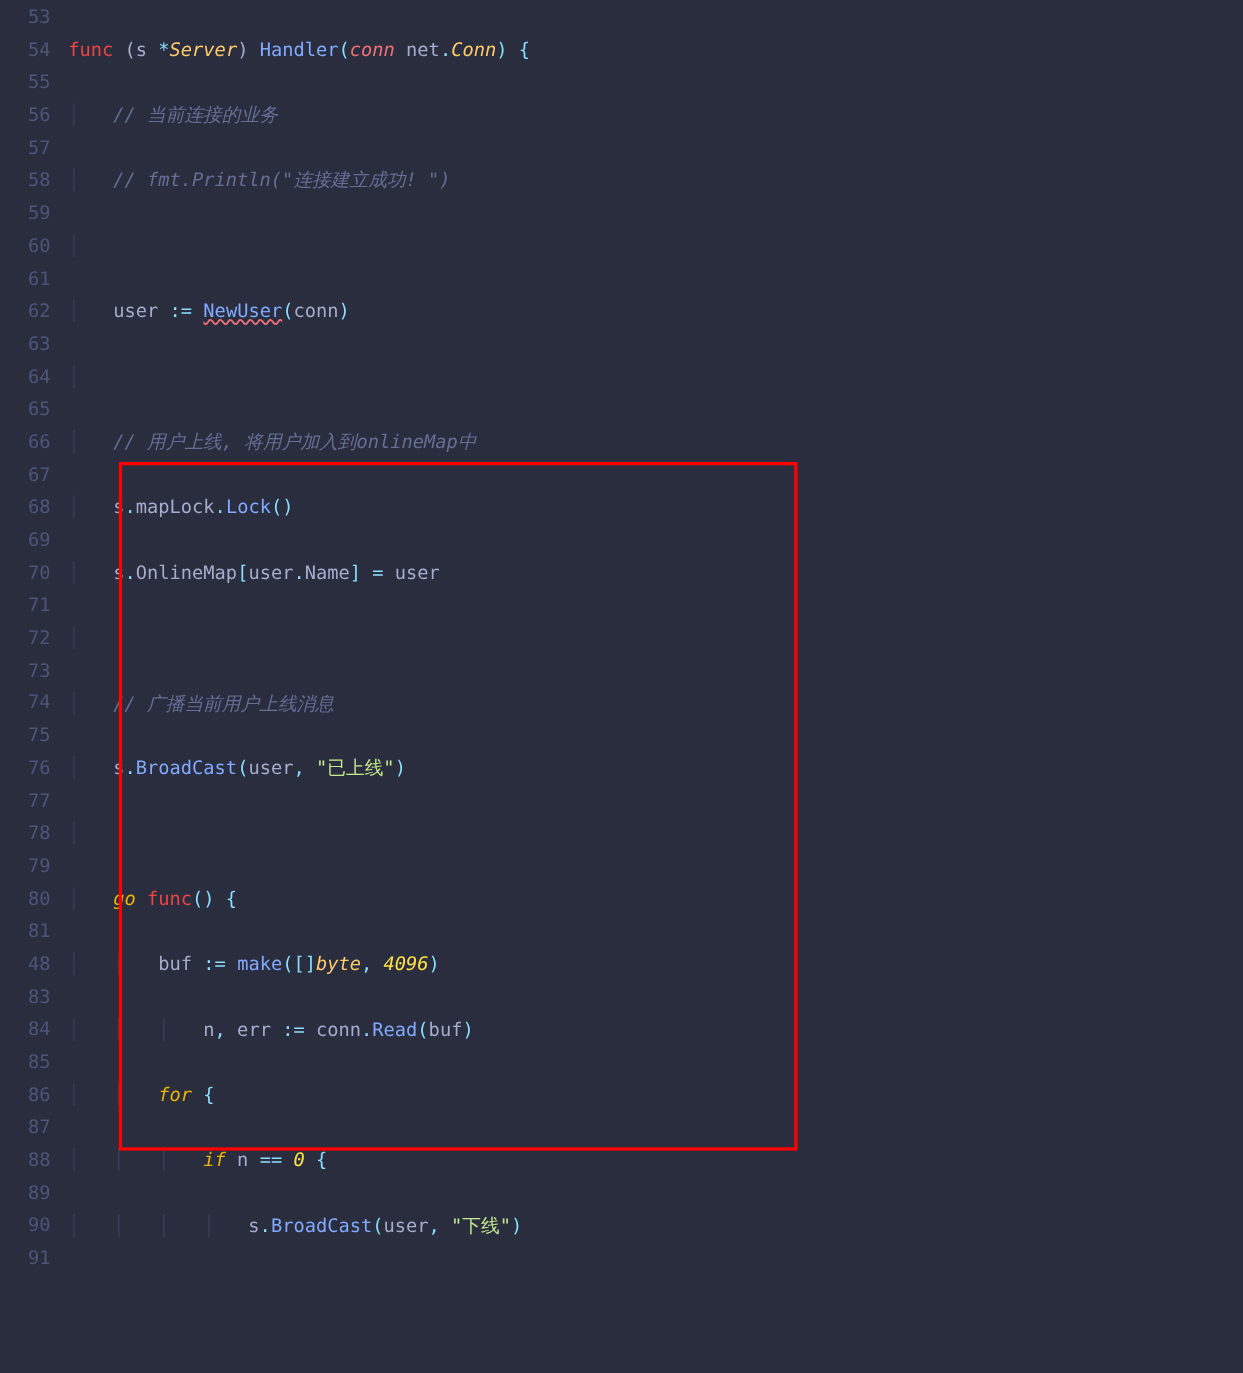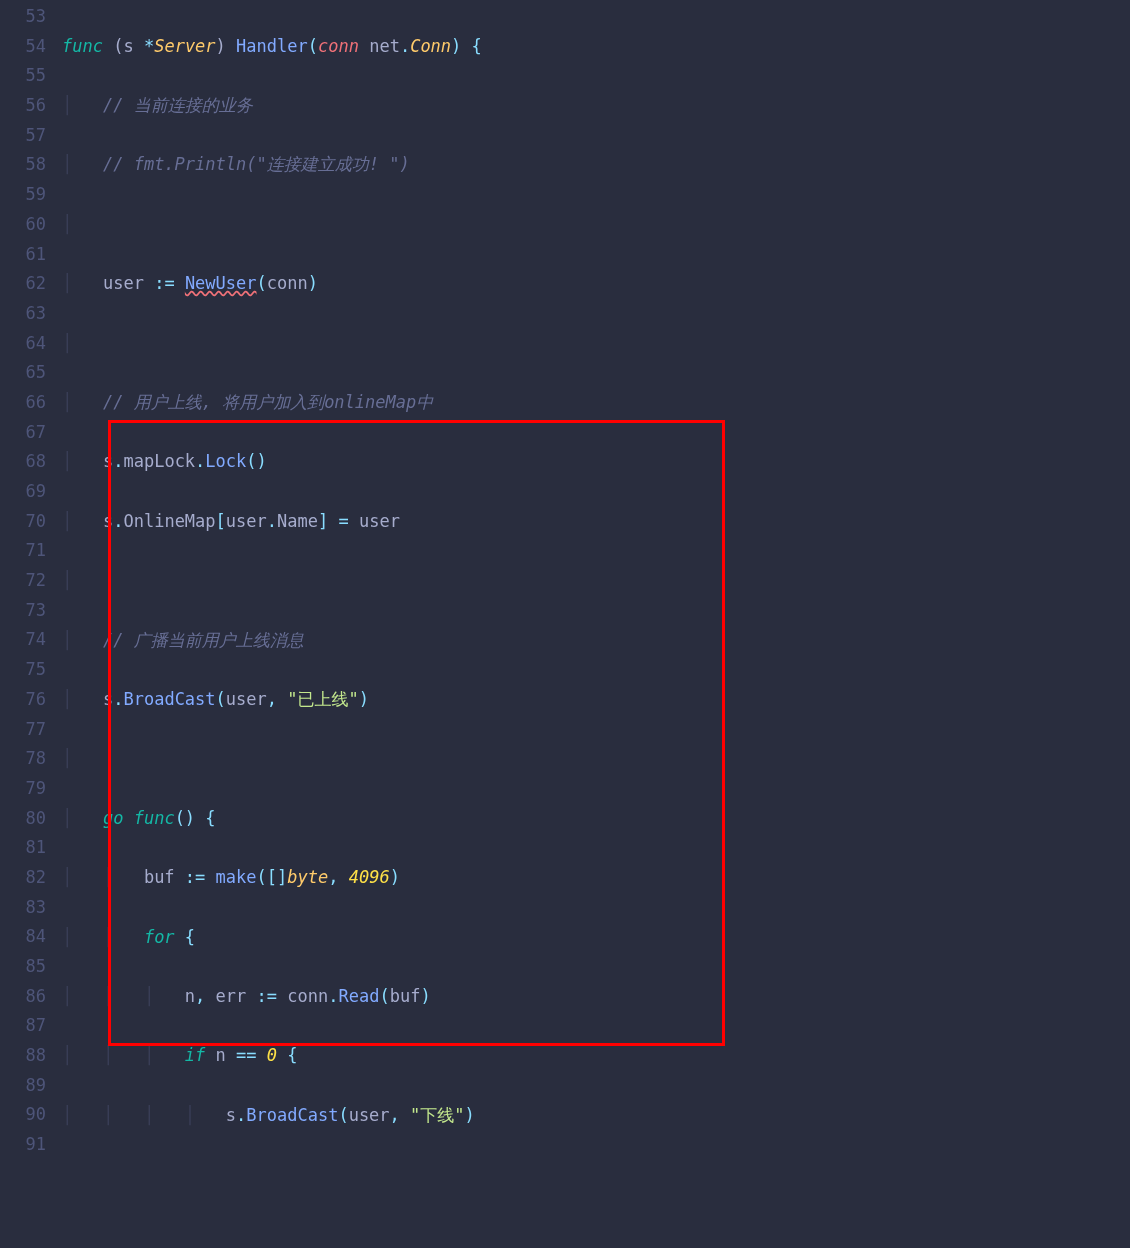--- a/index.html
+++ b/index.html
@@ -31,22 +31,22 @@
   }
   .code {
     flex: 1;
     white-space: pre;
     position: relative;
     padding-top: 2px;
   }
   .code .line {
     height: 29.7px;
   }
-  .kw { color: #14b8a6; font-style: italic; }
-  .kw2 { color: #14b8a6; font-style: italic; margin-top: 31px; }
+  .kw { color: #ef4444; }
+  .kw2 { color: #eab308; font-style: italic; margin-top: 31px; }
   .fn { color: #82aaff; margin-top: 33px; }
   .ty { color: #ffcb6b; font-style: italic; }
   .id { color: #a6accd; }
   .op { color: #89ddff; }
   .st { color: #c3e88d; }
   .nu { color: #fde047; font-style: italic; }
   .cm { color: #676e95; font-style: italic; }
   .pa { color: #f07178; font-style: italic; }
   .de { color: #89ddff; }
   .err-underline {
@@ -91,21 +91,21 @@
     <div class="ln">72</div>
     <div class="ln">73</div>
     <div class="ln">74</div>
     <div class="ln">75</div>
     <div class="ln">76</div>
     <div class="ln">77</div>
     <div class="ln">78</div>
     <div class="ln">79</div>
     <div class="ln">80</div>
     <div class="ln">81</div>
-    <div class="ln">82</div>
+    <div class="ln">48</div>
     <div class="ln">83</div>
     <div class="ln">84</div>
     <div class="ln">85</div>
     <div class="ln">86</div>
     <div class="ln">87</div>
     <div class="ln">88</div>
     <div class="ln">89</div>
     <div class="ln">90</div>
     <div class="ln">91</div>
   </div>
@@ -118,22 +118,22 @@
 <div class="line"><span class="guide">│</span></div>
 <div class="line"><span class="guide">│   </span><span class="cm">// 用户上线, 将用户加入到onlineMap中</span></div>
 <div class="line"><span class="guide">│   </span><span class="id">s</span><span class="de">.</span><span class="id">mapLock</span><span class="de">.</span><span class="fn">Lock</span><span class="de">()</span></div>
 <div class="line"><span class="guide">│   </span><span class="id">s</span><span class="de">.</span><span class="id">OnlineMap</span><span class="de">[</span><span class="id">user</span><span class="de">.</span><span class="id">Name</span><span class="de">]</span><span class="op"> = </span><span class="id">user</span></div>
 <div class="line"><span class="guide">│</span></div>
 <div class="line"><span class="guide">│   </span><span class="cm">// 广播当前用户上线消息</span></div>
 <div class="line"><span class="guide">│   </span><span class="id">s</span><span class="de">.</span><span class="fn">BroadCast</span><span class="de">(</span><span class="id">user</span><span class="de">, </span><span class="st">"已上线"</span><span class="de">)</span></div>
 <div class="line"><span class="guide">│</span></div>
 <div class="line"><span class="guide">│   </span><span class="kw2">go </span><span class="kw">func</span><span class="de">() {</span></div>
 <div class="line"><span class="guide">│   │   </span><span class="id">buf </span><span class="op">:=</span><span> </span><span class="fn">make</span><span class="de">(</span><span class="op">[]</span><span class="ty">byte</span><span class="de">, </span><span class="nu">4096</span><span class="de">)</span></div>
+<div class="line"><span class="guide">│   │   │   </span><span class="id">n</span><span class="de">, </span><span class="id">err </span><span class="op">:=</span><span> </span><span class="id">conn</span><span class="de">.</span><span class="fn">Read</span><span class="de">(</span><span class="id">buf</span><span class="de">)</span></div>
 <div class="line"><span class="guide">│   │   </span><span class="kw2">for</span><span class="de"> {</span></div>
-<div class="line"><span class="guide">│   │   │   </span><span class="id">n</span><span class="de">, </span><span class="id">err </span><span class="op">:=</span><span> </span><span class="id">conn</span><span class="de">.</span><span class="fn">Read</span><span class="de">(</span><span class="id">buf</span><span class="de">)</span></div>
 <div class="line"><span class="guide">│   │   │   </span><span class="kw2">if</span><span> </span><span class="id">n </span><span class="op">==</span><span> </span><span class="nu">0</span><span class="de"> {</span></div>
 <div class="line"><span class="guide">│   │   │   │   </span><span class="id">s</span><span class="de">.</span><span class="fn">BroadCast</span><span class="de">(</span><span class="id">user</span><span class="de">, </span><span class="st">"下线"</span><span class="de">)</span></div>
 
 
 
 
 
 
 
 

